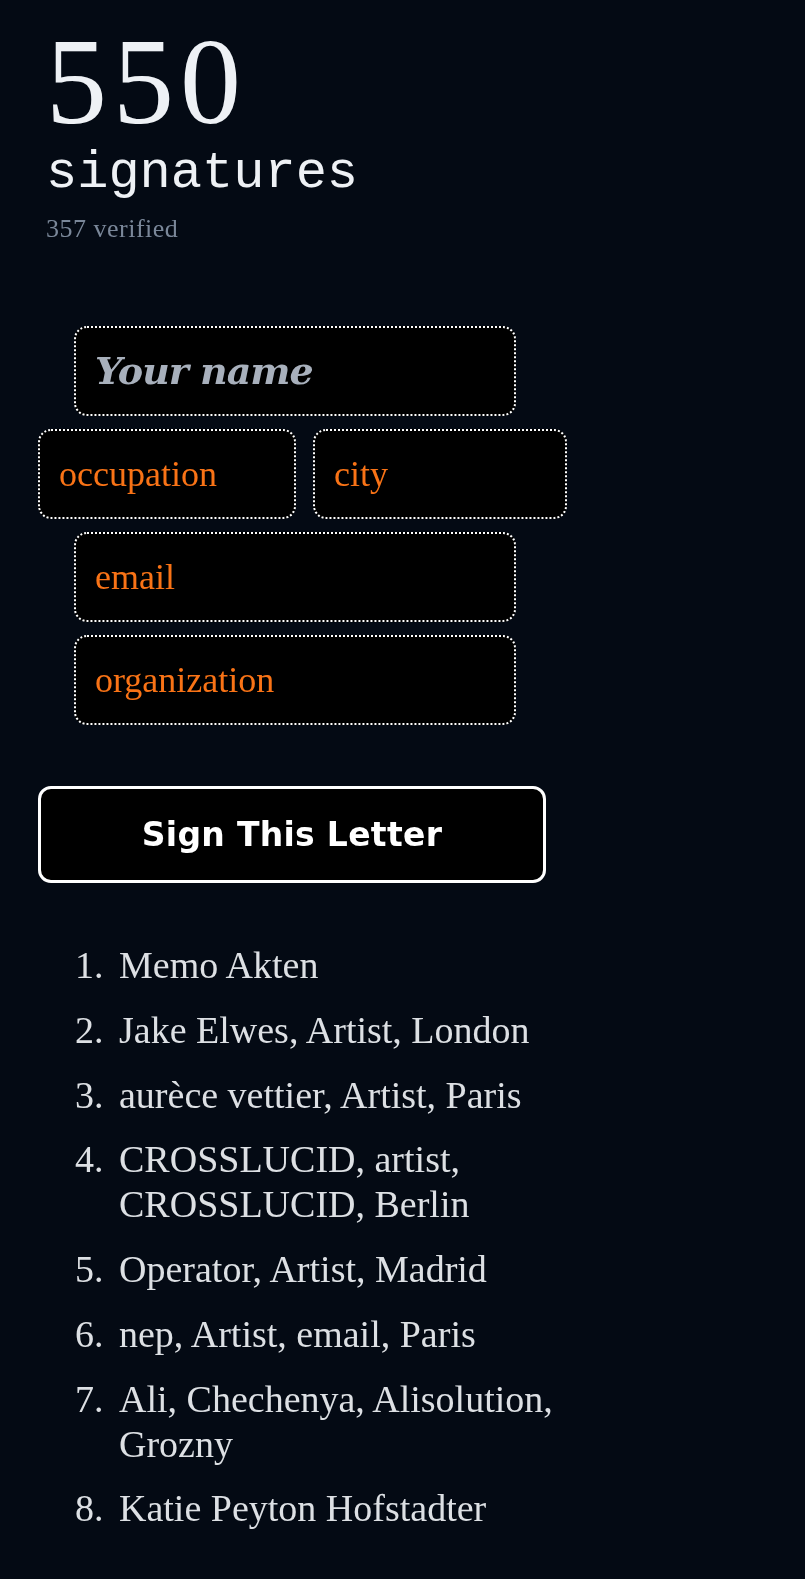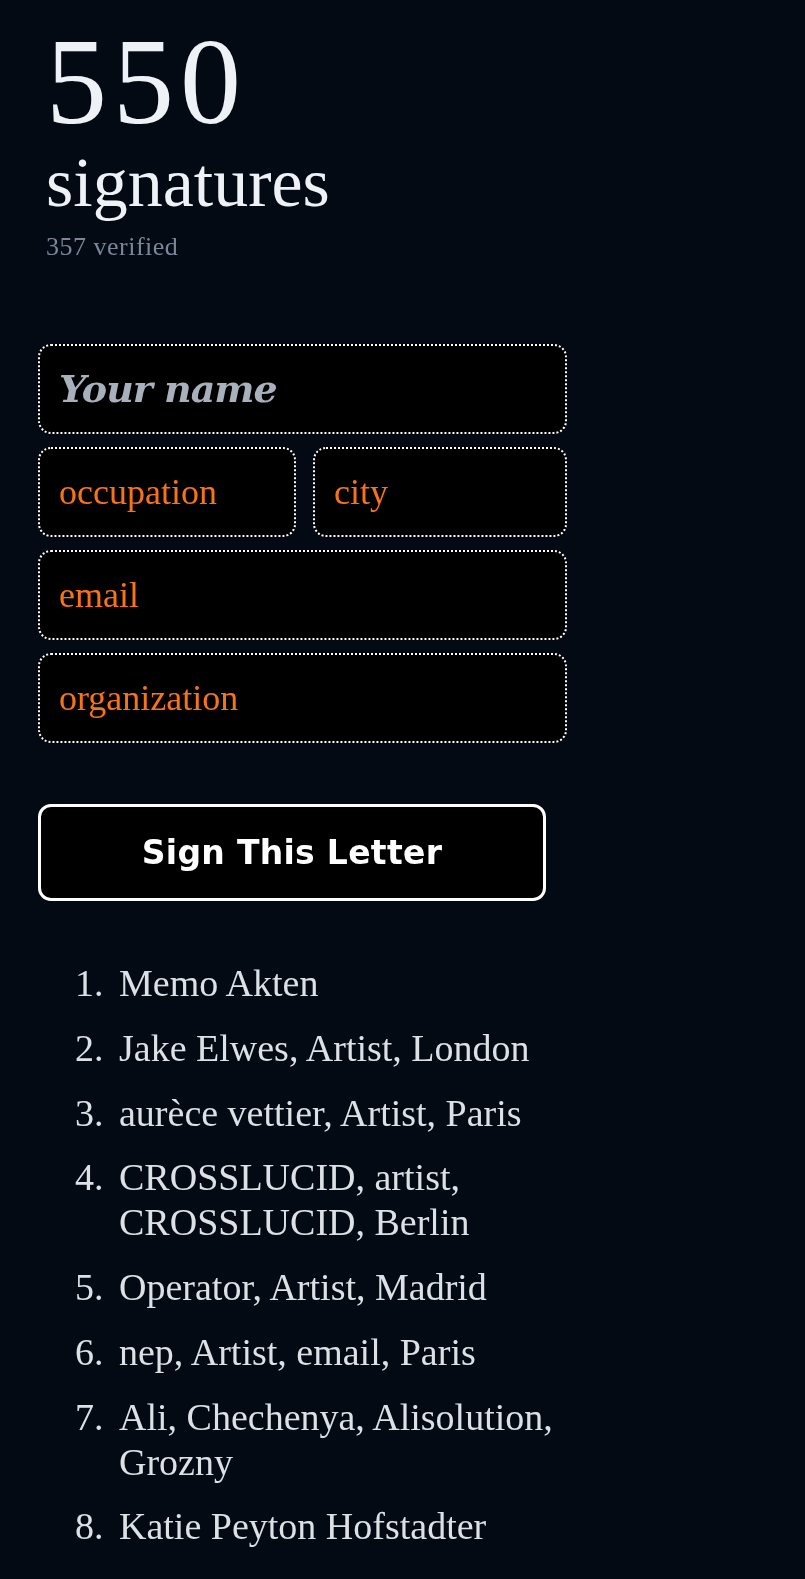--- a/index.html
+++ b/index.html
@@ -30,22 +30,22 @@
     font-family: "Liberation Serif", "DejaVu Serif", serif;
     font-size: 122px;
     line-height: 0.95;
     color: #eef1f5;
     letter-spacing: 6px;
     margin: 0;
     padding-top: 24px;
     font-weight: 400;
   }
   .count-word {
-    font-family: Liberation Serif, serif;
-    font-size: 70px;
+    font-family: Liberation Mono, monospace;
+    font-size: 52px;
     line-height: 1.0;
     color: #eef1f5;
     margin: 0;
     padding-top: 8px;
     letter-spacing: 0px;
     font-weight: 400;
   }
   .count-verified {
     font-family: "Liberation Serif", "DejaVu Serif", serif;
     font-size: 26px;
@@ -71,21 +71,22 @@
     background: #000000;
     border: 2px dotted #ffffff;
     border-radius: 13px;
     height: 90px;
     box-sizing: border-box;
     display: flex;
     align-items: center;
     padding-left: 19px;
   }
   .field-wide {
-    width: 529px;
+    width: 442px;
+    margin-left: 36px;
   }
   .field-half-a {
     width: 258px;
   }
   .field-half-b {
     width: 254px;
   }
   .ph {
     font-family: "Liberation Serif", "DejaVu Serif", serif;
     font-size: 36px;

